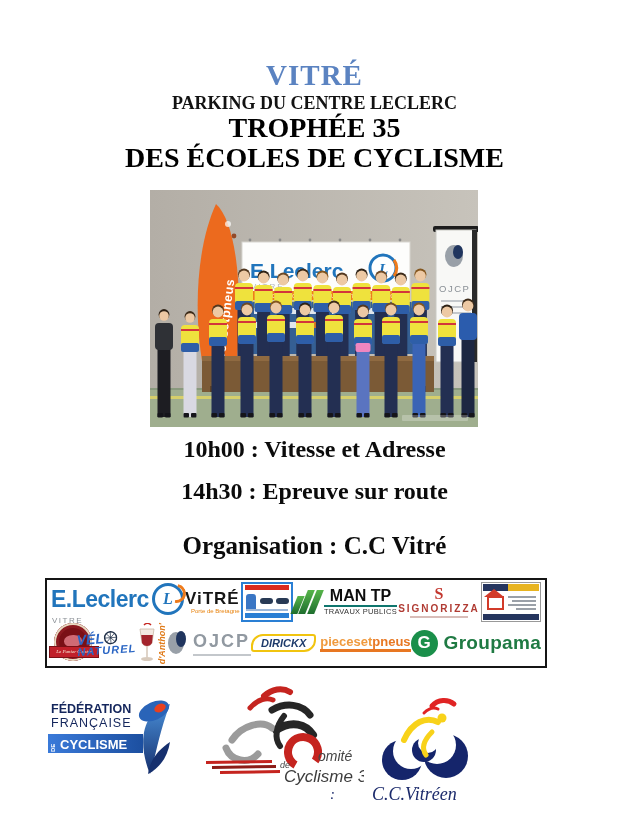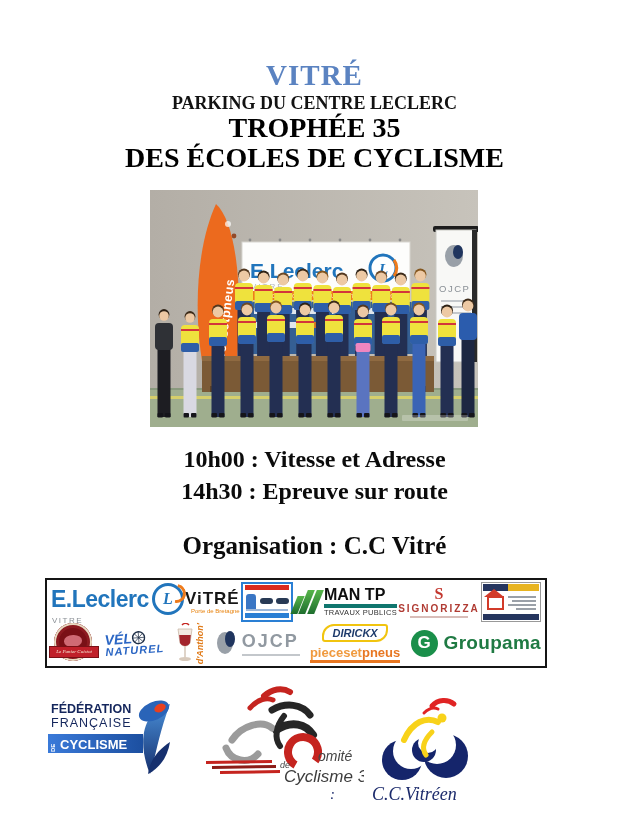--- a/index.html
+++ b/index.html
@@ -12,21 +12,21 @@
   .h-date .ord{font-size:.55em;}
   .h-city{top:59px;font-size:29px;font-weight:bold;color:#5b83c1;letter-spacing:1px;}
   .h-venue{top:93px;font-size:18px;font-weight:bold;color:#121212;}
   .h-t1{top:112px;font-size:28px;font-weight:bold;color:#000;}
   .h-t2{top:142px;font-size:28px;font-weight:bold;color:#000;}
 
   
   .photo{position:absolute;left:150px;top:190px;width:328px;height:237px;}
 
   
-  .s1{top:446px;font-size:24px;font-weight:bold;color:#0b0b0b;}
+  .s1{top:436px;font-size:24px;font-weight:bold;color:#0b0b0b;}
   .s2{top:478px;font-size:24px;font-weight:bold;color:#0b0b0b;}
   .s3{top:511px;font-size:17px;font-weight:bold;color:#0b0b0b;}
   .s4{top:532px;font-size:25px;font-weight:bold;color:#0b0b0b;}
 
   
   .sbox{position:absolute;left:45px;top:578px;width:502px;height:90px;border:2px solid #151515;
         background:#fff;box-sizing:border-box;display:flex;flex-direction:column;
         justify-content:space-evenly;padding:2px 4px;font-family:"Liberation Sans",sans-serif;}
   .srow{display:flex;align-items:center;justify-content:space-between;height:42px;}
 
@@ -45,26 +45,26 @@
 
   .mini-card{position:relative;background:#fff;box-sizing:border-box;}
   .card1{width:52px;height:40px;border:2px solid #2a7fd4;}
   .card1 .bar-top{height:5px;background:#d92b20;margin:1px 2px;}
   .card1 .mech{position:absolute;left:3px;top:10px;width:10px;height:16px;background:#3a76c4;border-radius:3px 3px 1px 1px;}
   .card1 .car1,.card1 .car2{position:absolute;top:14px;width:13px;height:6px;background:#283a55;border-radius:3px;}
   .card1 .car1{left:17px}.card1 .car2{left:33px}
   .card1 .bar-mid{position:absolute;left:3px;right:3px;top:25px;height:2px;background:#9db7d8;}
   .card1 .bar-bot{position:absolute;left:2px;right:2px;bottom:2px;height:5px;background:#2a7fd4;}
 
-  .mantp{display:flex;align-items:center;gap:5px;}
+  .mantp{display:flex;align-items:center;gap:5px;text-align:center;}
   .mantp-icon{display:flex;gap:2px;}
   .mantp-icon i{width:7px;height:24px;background:linear-gradient(#57b54a,#1e6e2e);transform:skewX(-22deg);}
   .mantp-icon i:nth-child(1){height:18px;margin-top:6px;}
   .mantp-n{font-weight:800;color:#0d0d0d;font-size:16px;line-height:1;}
-  .mantp-sub{font-size:7.5px;color:#333;border-top:4px solid #0f766e;margin-top:1px;letter-spacing:.3px;}
+  .mantp-sub{font-size:7.5px;color:#333;border-top:2px solid #0f766e;margin-top:1px;letter-spacing:.3px;}
 
   .sig{display:flex;flex-direction:column;align-items:center;line-height:1;}
   .sig-s{font-family:"Liberation Serif",serif;font-weight:bold;color:#c3372f;font-size:16px;}
   .sig-n{font-size:10px;font-weight:bold;color:#b03b33;letter-spacing:2px;margin-top:2px;}
   .sig-bar{width:58px;height:2px;background:#d8bdb9;margin-top:2px;}
 
   .card2{width:60px;height:40px;border:1px solid #999;}
   .card2 .hdr{display:flex;height:7px;margin:1px;}
   .card2 .hdr i:first-child{flex:1;background:#25355e;}
   .card2 .hdr i:last-child{flex:1.2;background:#e8b421;}
@@ -88,21 +88,21 @@
   .velo-2{font-size:11px;letter-spacing:1px;}
 
   .anthon{display:flex;align-items:center;}
   .anthon-txt{writing-mode:vertical-rl;transform:rotate(180deg);font-size:9px;font-weight:bold;font-style:italic;color:#e07b1a;line-height:1;}
 
   .ojcp{display:flex;align-items:center;gap:4px;}
   .ojcp-n{font-size:18px;color:#9199a1;letter-spacing:2px;font-weight:bold;}
   .ojcp-col{display:flex;flex-direction:column;align-items:flex-start;}
   .ojcp-sub{width:58px;height:2px;background:#c3c7cb;margin-top:2px;}
 
-  .stackcol{display:flex;flex-direction:column;align-items:center;gap:4px;}
+  .stackcol{display:flex;flex-direction:row;align-items:center;gap:4px;}
   .dirickx{border:2px solid #f1c40f;border-radius:12px 3px 12px 3px;padding:1px 8px;
            font-weight:800;font-style:italic;font-size:11px;color:#1d3a6b;background:#fff;}
   .pneus{font-size:13px;line-height:1;border-bottom:3px solid #e87722;padding-bottom:1px;}
   .pneus .p1{color:#f09a3e;font-weight:bold;}
   .pneus .p2{color:#e87722;font-weight:800;}
 
   .grp{display:flex;align-items:center;gap:6px;}
   .grp-g{width:27px;height:27px;border-radius:50%;background:#1a8f4a;color:#fff;display:flex;
          align-items:center;justify-content:center;font-weight:800;font-size:17px;}
   .grp-n{font-size:19px;font-weight:bold;color:#1f7a43;letter-spacing:.3px;}

